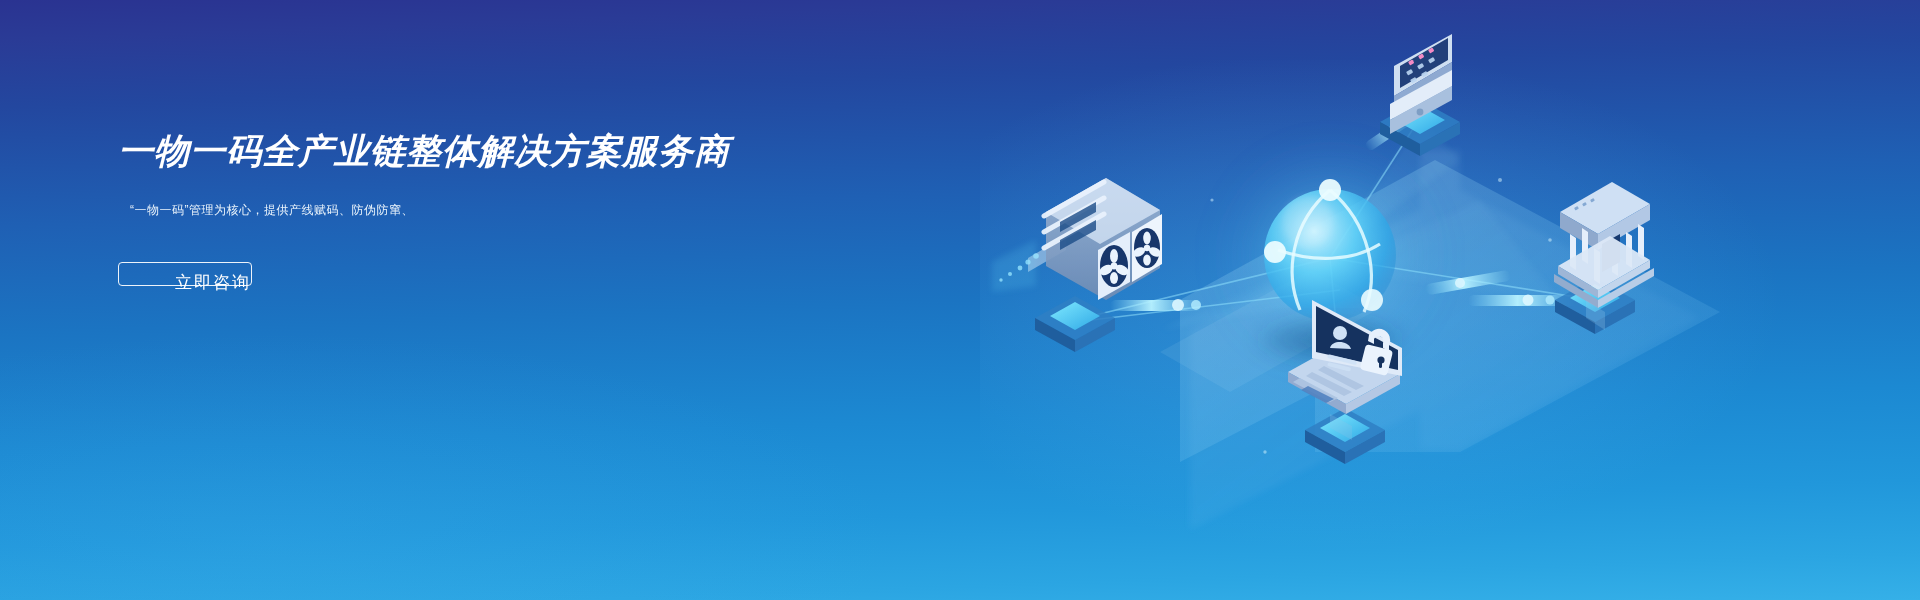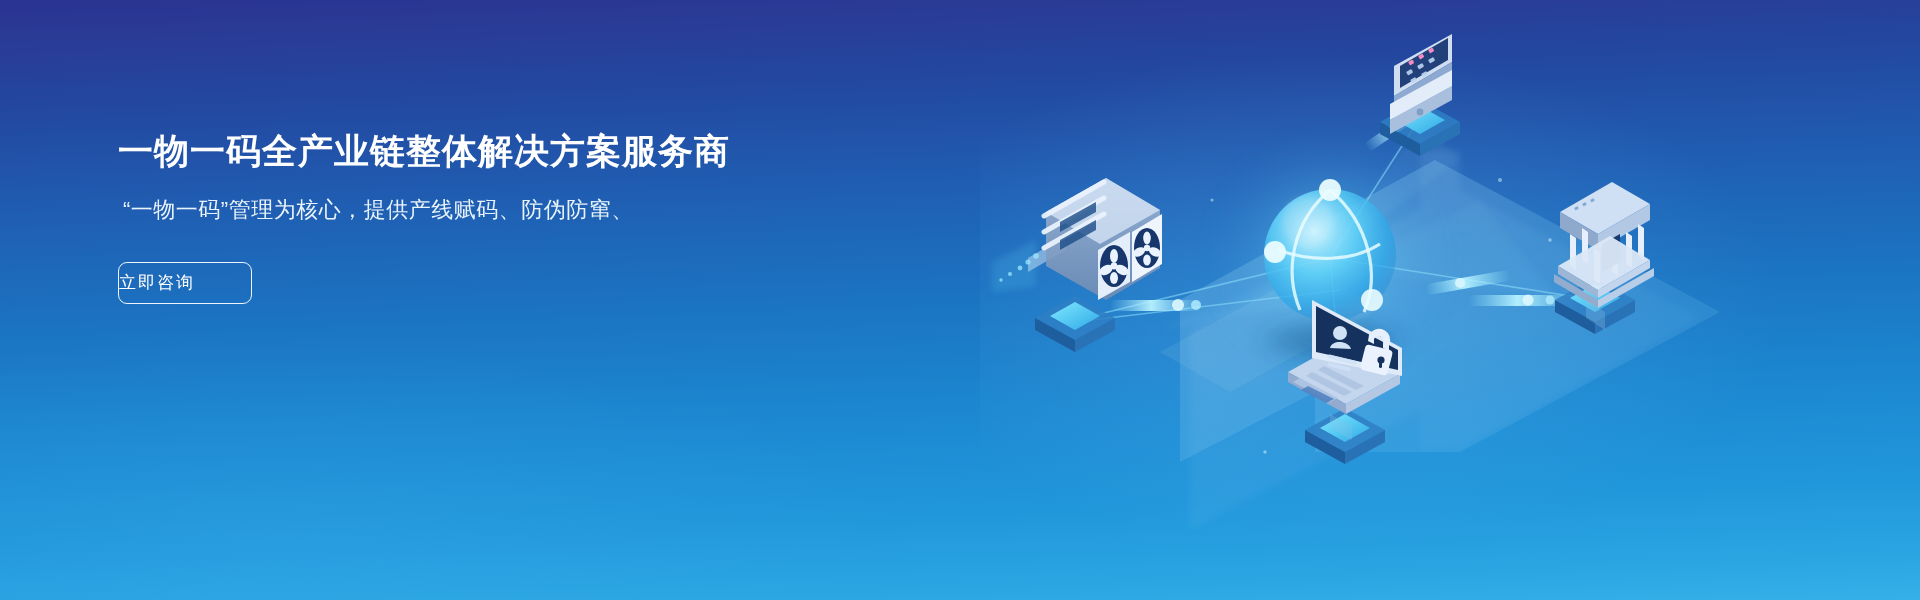--- a/index.html
+++ b/index.html
@@ -20,31 +20,31 @@
   .bg-glow2{
     position:absolute;left:0;top:330px;width:900px;height:300px;
     background:radial-gradient(ellipse at 30% 70%, rgba(70,180,240,.18) 0%, rgba(70,180,240,0) 70%);
     pointer-events:none;
   }
 
   
   .copy{position:absolute;left:118px;top:130px;width:620px;}
   .headline{
     font-size:35px;font-weight:bold;color:#ffffff;letter-spacing:1px;
-    line-height:1.2;margin:0 8px 22px 0;white-space:nowrap;
+    line-height:1.2;margin:0 8px 22px 0;white-space:nowrap;font-style:italic;
   }
   .sub-line{
-    font-size:22px;color:#e9f3fb;line-height:32px;letter-spacing:.5px;
-    margin:5px;font-weight:normal;
+    font-size:12px;color:#e9f3fb;line-height:32px;letter-spacing:.5px;
+    margin:12px;font-weight:normal;
   }
   .cta-wrap{margin-top:36px;}
   .cta{
     display:inline-block;box-sizing:border-box;
-    width:134px;height:42px;line-height:40px;text-align:left;
-    border:1px solid rgba(255,255,255,.92);border-radius:9px;
+    width:134px;height:24px;line-height:40px;text-align:right;
+    border:1px solid rgba(255,255,255,.92);border-radius:4px;
     color:#ffffff;font-size:17px;letter-spacing:2px;
     background:transparent;cursor:pointer;
   }
 
   
   .art{position:absolute;left:860px;top:0;width:1060px;height:600px;}
   .art svg{display:block;width:1060px;height:600px;}
 </style>
 </head>
 <body>

